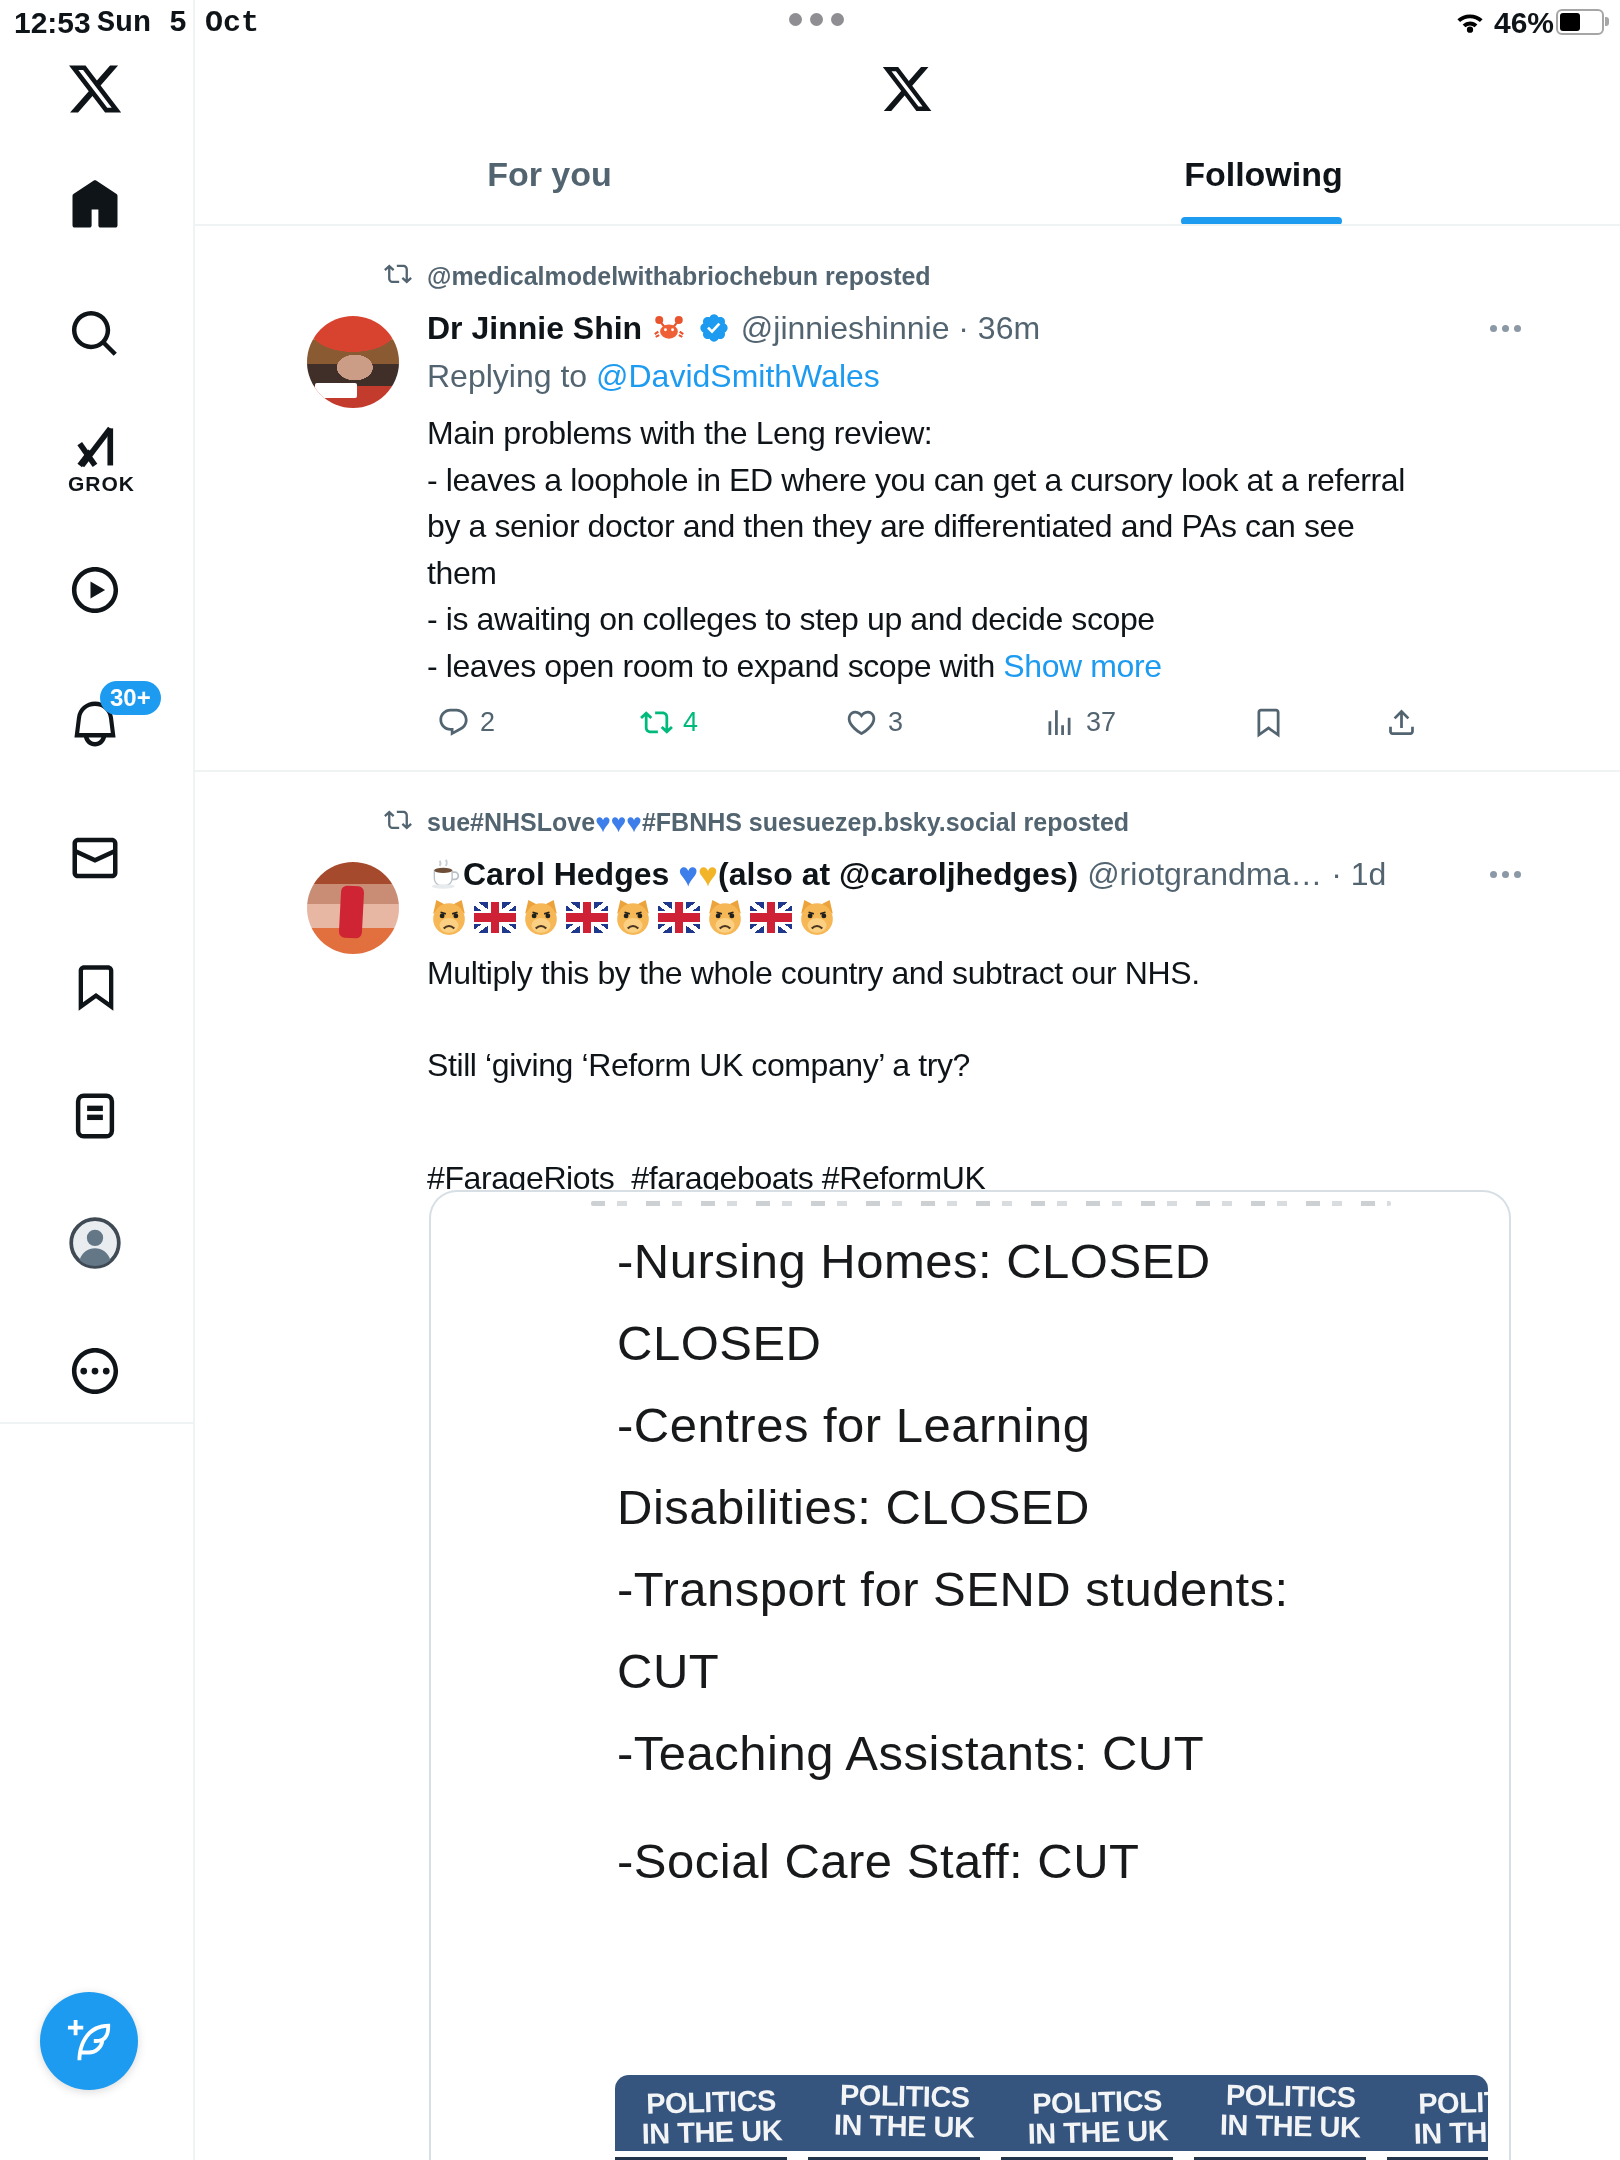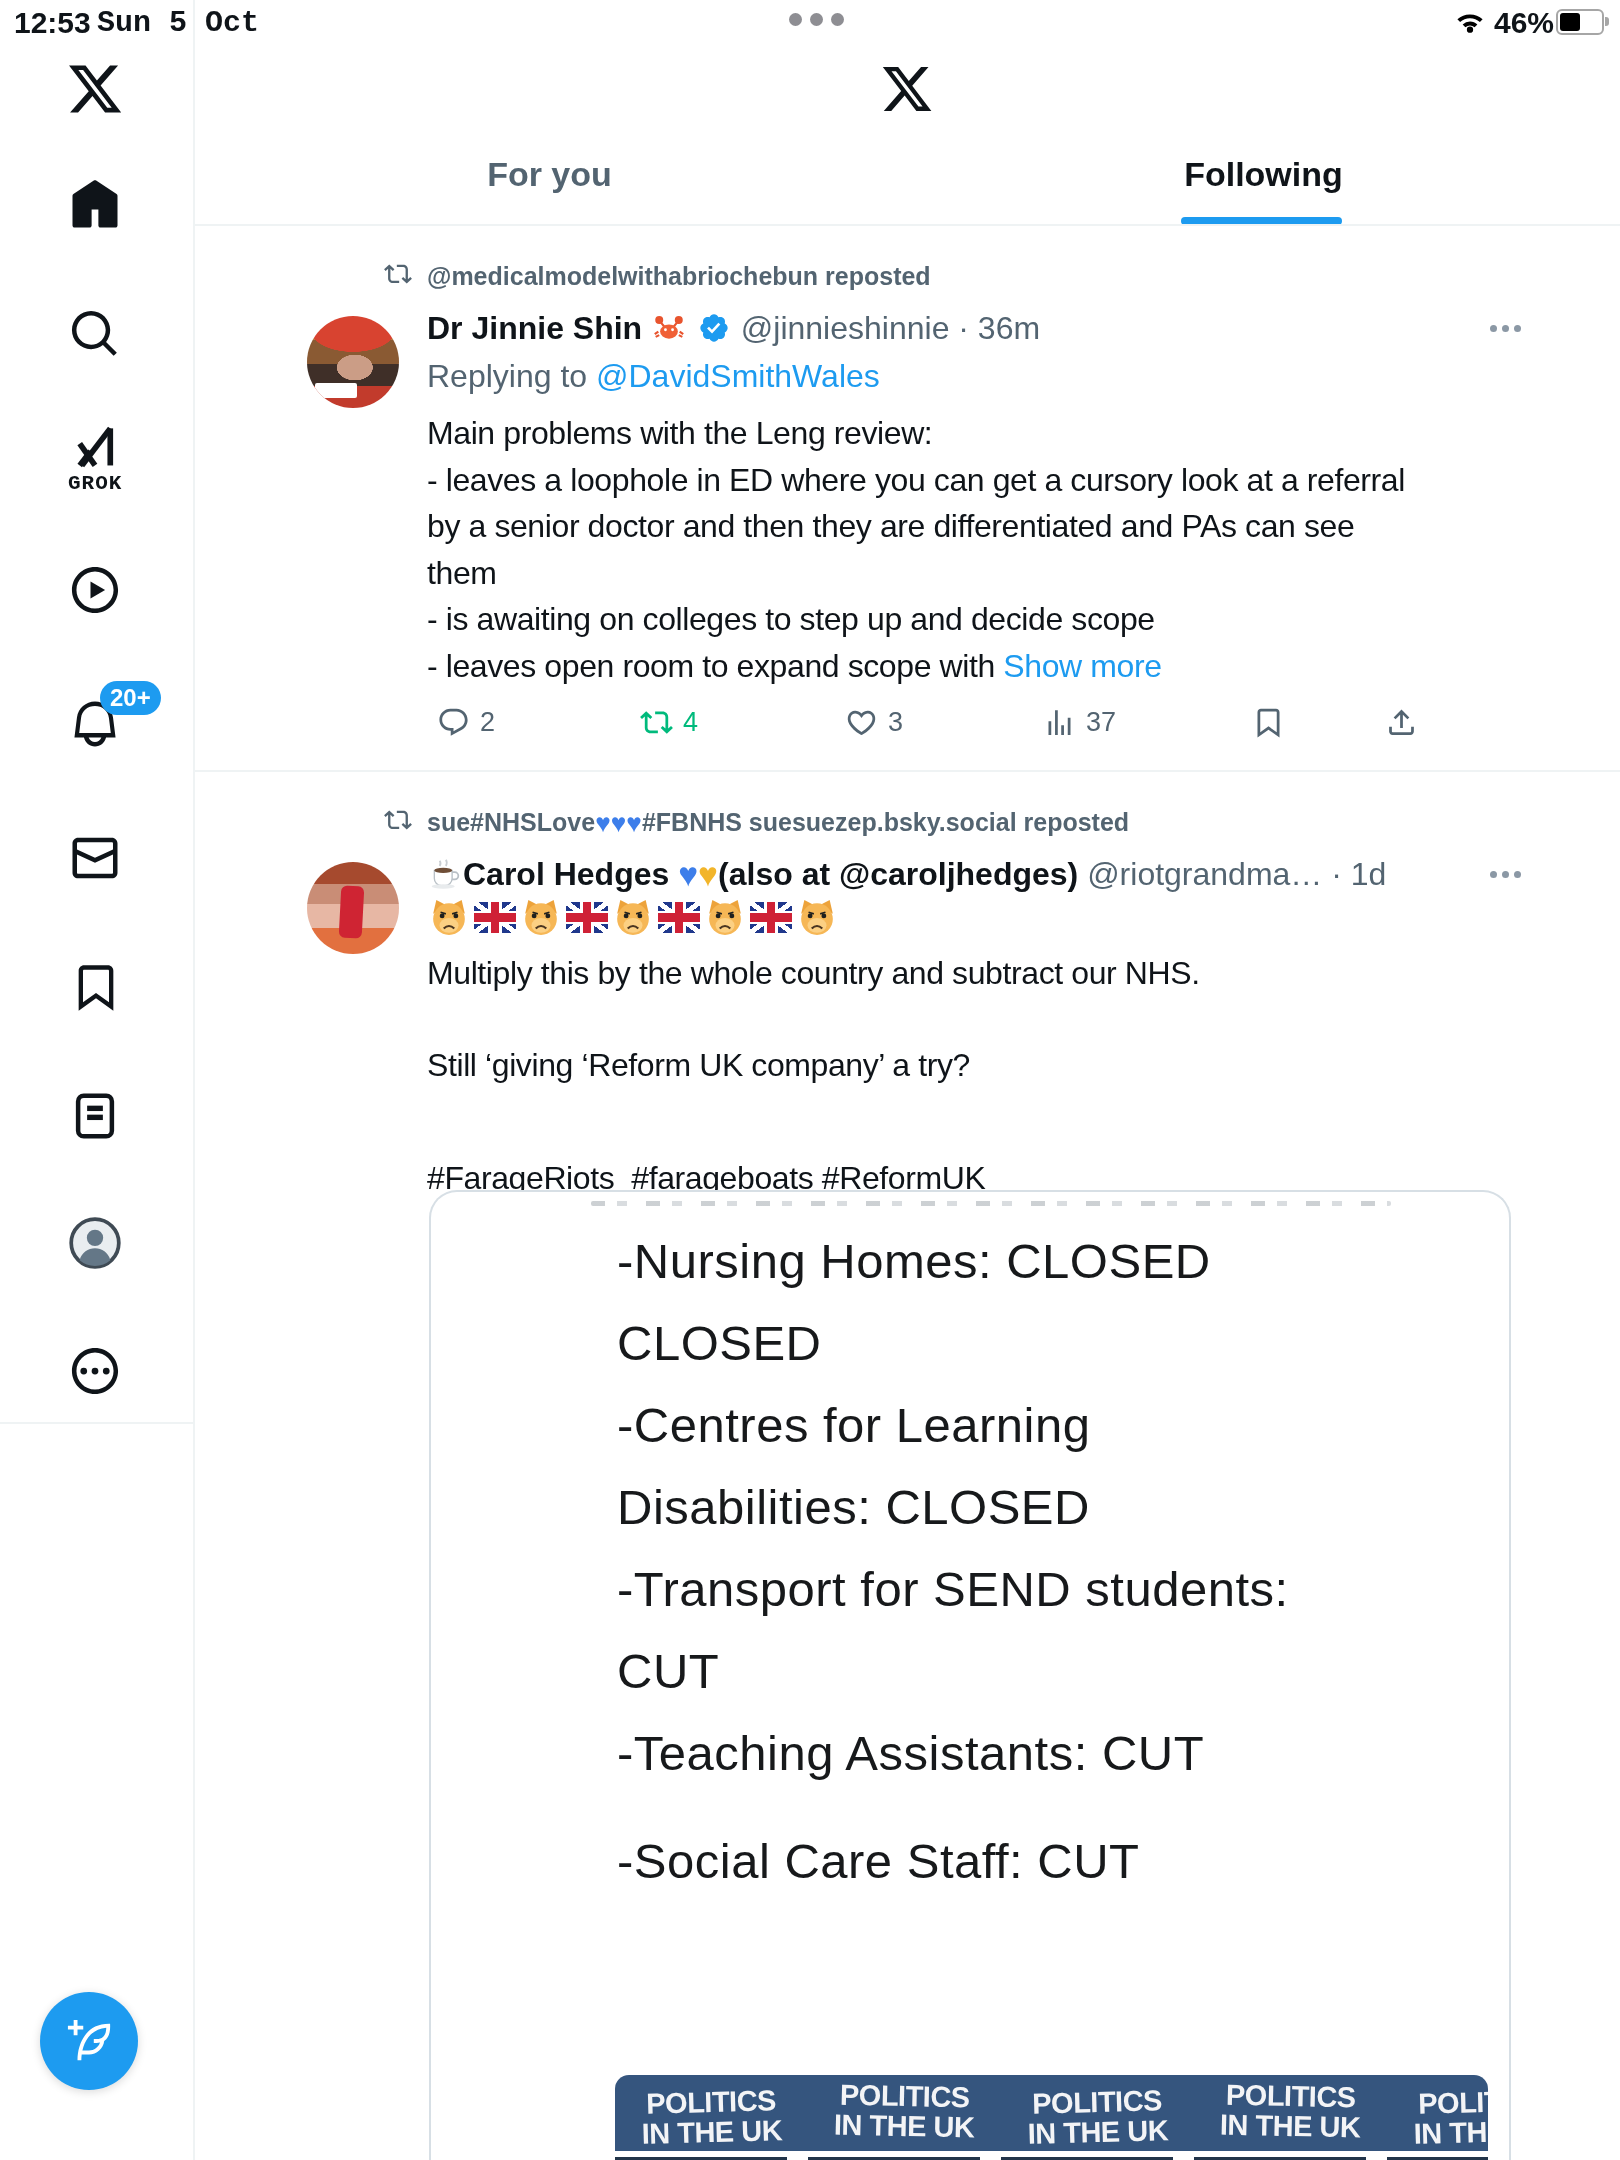--- a/index.html
+++ b/index.html
@@ -10,21 +10,21 @@
   .sb-time{font-size:30px;font-weight:700;}
   .sb-date{font-size:30px;font-weight:600;}
   .sb-dots span{display:inline-block;width:13px;height:13px;border-radius:50%;background:#8e8e93;margin:0 4px;}
   .battery{width:44px;height:22px;border:2px solid #a6a6a6;border-radius:6px;position:relative;}
   .battery .fill{position:absolute;left:2px;top:2px;bottom:2px;width:46%;background:#000;border-radius:3px;}
   .battery .tip{position:absolute;right:-7px;top:6px;width:4px;height:9px;background:#a6a6a6;border-radius:0 3px 3px 0;}
   
   .v-divider{left:193px;top:0;width:2px;height:2160px;background:#eff3f4;}
   .sb-h-divider{left:0;top:1422px;width:193px;height:2px;background:#eff3f4;}
   .nav-badge{background:#1d9bf0;color:#fff;font-size:24px;font-weight:700;border-radius:18px;padding:3px 10px;line-height:28px;}
-  .grok-label{font-size:21px;font-weight:700;letter-spacing:1px;color:#0f1419;font-family:Liberation Mono, monospace;}
+  .grok-label{font-size:21px;font-weight:700;letter-spacing:1px;color:#0f1419;}
   .compose-fab{width:98px;height:98px;border-radius:50%;background:#1d9bf0;display:flex;align-items:center;justify-content:center;box-shadow:0 2px 10px rgba(0,0,0,.15);}
   
   .tab{width:713px;top:152px;height:72px;text-align:center;font-size:34px;line-height:44px;}
   .tab-inactive{color:#536471;font-weight:600;}
   .tab-active{color:#0f1419;font-weight:700;}
   .tab-underline{left:1181px;top:217px;width:161px;height:8px;border-radius:4px;background:#1d9bf0;}
   .header-border{left:193px;top:224px;width:1427px;height:2px;background:#eff3f4;}
   .tweet-divider{left:193px;top:770px;width:1427px;height:2px;background:#eff3f4;}
   
   .repost-line{font-size:25px;font-weight:700;color:#536471;white-space:nowrap;}
@@ -126,21 +126,21 @@
   <svg width="54" height="54" viewBox="0 0 24 24" fill="#0f1419">
       <path d="M12 1.75C6.34 1.75 1.75 6.34 1.75 12S6.34 22.25 12 22.25 22.25 17.66 22.25 12 17.66 1.75 12 1.75zm0 18.5c-4.55 0-8.25-3.7-8.25-8.25S7.45 3.75 12 3.75s8.25 3.7 8.25 8.25-3.7 8.25-8.25 8.25z"></path>
       <path d="M10 8.23l6.5 3.77L10 15.77V8.23z"></path>
     </svg>
 </div>
 <div class="abs icon-btn" style="left:68px;top:697px;">
   <svg width="54" height="54" viewBox="0 0 24 24" fill="#0f1419">
       <path d="M19.993 9.042C19.48 5.017 16.054 2 11.996 2s-7.49 3.021-7.999 7.051L2.866 18H7.1c.463 2.282 2.481 4 4.9 4s4.437-1.718 4.9-4h4.236l-1.143-8.958zM12 20c-1.306 0-2.417-.835-2.829-2h5.658c-.412 1.165-1.523 2-2.829 2zm-7.02-4l.817-6.698C6.16 6.061 8.835 4 11.996 4s5.835 2.057 6.199 5.303L19.02 16H4.98z"></path>
     </svg>
 </div>
-<div class="abs nav-badge" style="left:100px;top:681px;">20+</div>
+<div class="abs nav-badge" style="left:100px;top:681px;">30+</div>
 <div class="abs icon-btn" style="left:68px;top:831px;">
   <svg width="54" height="54" viewBox="0 0 24 24" fill="#0f1419">
       <path d="M1.998 5.5c0-1.381 1.119-2.5 2.5-2.5h15c1.381 0 2.5 1.119 2.5 2.5v13c0 1.381-1.119 2.5-2.5 2.5h-15c-1.381 0-2.5-1.119-2.5-2.5v-13zm2.5-.5c-.276 0-.5.224-.5.5v2.764l8 3.638 8-3.636V5.5c0-.276-.224-.5-.5-.5h-15zm15.5 5.463l-8 3.636-8-3.638V18.5c0 .276.224.5.5.5h15c.276 0 .5-.224.5-.5v-8.037z"></path>
     </svg>
 </div>
 <div class="abs icon-btn" style="left:70px;top:960px;">
   <svg width="52" height="54" viewBox="0 0 24 24" fill="#0f1419">
       <path d="M4 4.5C4 3.12 5.119 2 6.5 2h11C18.881 2 20 3.12 20 4.5v18.44l-8-5.71-8 5.71V4.5zM6.5 4c-.276 0-.5.22-.5.5v14.56l6-4.29 6 4.29V4.5c0-.28-.224-.5-.5-.5h-11z"></path>
     </svg>
 </div>

